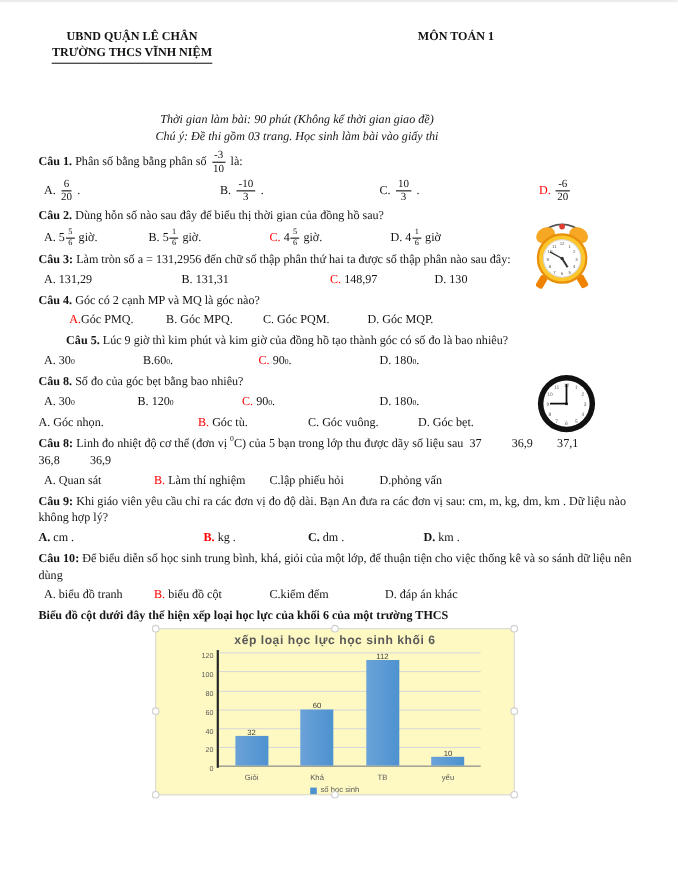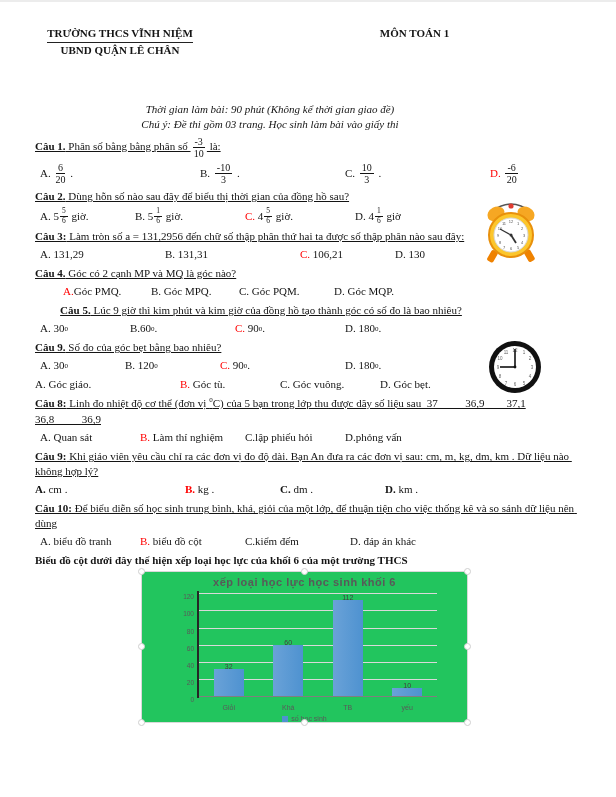--- a/index.html
+++ b/index.html
@@ -13,36 +13,36 @@
   #hdr-left{position:absolute;left:40px;top:24px;width:160px;text-align:center;line-height:15px;}
   #hdr-left .u{display:inline-block;border-bottom:1.5px solid #222;padding-bottom:1px;}
   #hdr-right{position:absolute;left:322px;top:24px;width:185px;text-align:center;line-height:15px;}
   .notes{width:540px;text-align:center;font-style:italic;font-weight:normal;font-size:11px;line-height:15px;}
 
   
   #content{margin:4px 30px 0 35px;font-size:11px;line-height:15px;}
   #section-title{margin:2px 0 3px 0;}
   .b{font-weight:bold;}
   .q{margin:0 0 1px 0;}
-  .qline{margin:1px 0;white-space:pre-wrap;text-decoration:underline;}
+  .qline{margin:1px 0;white-space:pre-wrap;}
   .opts{display:flex;align-items:center;margin:3px 0 4px 0;white-space:pre-wrap;}
   .opt{flex:0 0 auto;display:inline-flex;align-items:center;white-space:pre-wrap;}
   .red{color:#ff0000;}
   sup{font-size:7px;line-height:0;}
   .frac{display:inline-flex;flex-direction:column;align-items:center;font-size:10px;
         line-height:1.1;vertical-align:middle;margin:0 2px;}
   .frac .fn{border-bottom:1px solid #141414;padding:0 2px;}
   .frac.small{font-size:7.5px;line-height:1.15;margin:0 1px;}
   .chart-note{font-weight:bold;margin:2px 0 3px 0;}
 
   
   .clockimg{position:absolute;}
 
   
-  #chart-frame{position:relative;margin:3px 0 0 106px;width:325px;height:150px;background:#22c55e;
+  #chart-frame{position:relative;margin:3px 0 0 106px;width:325px;height:150px;background:#fef9c3;
     border:1px solid #d9d9d9;font-family:"Liberation Sans","DejaVu Sans",sans-serif;}
   #chart-title{position:absolute;top:3px;left:0;width:100%;text-align:center;font-weight:bold;
     font-size:11px;color:#595959;letter-spacing:.5px;}
   #plot{position:absolute;left:57px;top:21px;width:238px;height:103px;}
   .gridline{position:absolute;left:0;width:100%;height:1px;background:#d9d9d9;}
   #baseline{position:absolute;left:0;bottom:-1px;width:100%;height:1px;background:#7f7f7f;}
   #yaxis{position:absolute;left:55px;top:19px;width:2px;height:107px;background:#262626;}
   .ylab{position:absolute;left:14px;width:38px;text-align:right;font-size:6.5px;color:#595959;}
   .bar{position:absolute;width:30px;background:linear-gradient(90deg,#6aa2d8,#4e92d0);}
   .vlab{position:absolute;width:40px;text-align:center;font-size:7px;color:#404040;}
@@ -54,22 +54,22 @@
     border-radius:50%;box-sizing:border-box;}
 </style>
 </head>
 <body>
 
 <div id="window-edge"></div>
 <div id="page">
 
   <div id="header">
     <div id="hdr-left">
+      <div>UBND QUẬN LÊ CHÂN</div>
       <div><span class="u">TRƯỜNG THCS VĨNH NIỆM</span></div>
-      <div>UBND QUẬN LÊ CHÂN</div>
     </div>
     <div id="hdr-right">
       <div>MÔN TOÁN 1</div>
     </div>
   </div>
   <div class="notes">Thời gian làm bài: 90 phút (Không kể thời gian giao đề)</div>
   <div class="notes">Chú ý: Đề thi gồm 03 trang. Học sinh làm bài vào giấy thi</div>
 
   <div id="content">
 
@@ -77,36 +77,36 @@
         <div class="q">
           <div class="qline"><span class="b">Câu 1.</span><span> Phân số bằng bằng phân số </span><span class="frac"><span class="fn">-3</span><span class="fd">10</span></span><span> là:</span></div>
           <div class="opts" style="margin-left: 5px;"><span class="opt" style="width: 160px;"><span>A.</span><span> </span><span class="frac"><span class="fn">6</span><span class="fd">20</span></span><span> .</span></span><span class="opt" style="width: 145px;"><span>B.</span><span> </span><span class="frac"><span class="fn">-10</span><span class="fd">3</span></span><span> .</span></span><span class="opt" style="width: 145px;"><span>C.</span><span> </span><span class="frac"><span class="fn">10</span><span class="fd">3</span></span><span> .</span></span><span class="opt"><span class="red ">D.</span><span> </span><span class="frac"><span class="fn">-6</span><span class="fd">20</span></span></span></div>
         </div>
         <div class="q">
           <div class="qline"><span class="b">Câu 2.</span><span> Dùng hỗn số nào sau đây để biểu thị thời gian của đồng hồ sau?</span></div>
           <div class="opts" style="margin-left: 5px;"><span class="opt" style="width: 95px;"><span>A.</span><span> </span><span>5</span><span class="frac small"><span class="fn">5</span><span class="fd">6</span></span><span> giờ.</span></span><span class="opt" style="width: 110px;"><span>B.</span><span> </span><span>5</span><span class="frac small"><span class="fn">1</span><span class="fd">6</span></span><span> giờ.</span></span><span class="opt" style="width: 110px;"><span class="red ">C.</span><span> </span><span>4</span><span class="frac small"><span class="fn">5</span><span class="fd">6</span></span><span> giờ.</span></span><span class="opt"><span>D.</span><span> </span><span>4</span><span class="frac small"><span class="fn">1</span><span class="fd">6</span></span><span> giờ</span></span></div>
         </div>
         <div class="q">
           <div class="qline" style="max-width: 548px;"><span class="b">Câu 3:</span><span> Làm tròn số a = 131,2956 đến chữ số thập phân thứ hai ta được số thập phân nào sau đây:</span></div>
-          <div class="opts" style="margin-left: 5px;"><span class="opt" style="width: 125px;"><span>A.</span><span> 131,29</span></span><span class="opt" style="width: 135px;"><span>B.</span><span> 131,31</span></span><span class="opt" style="width: 95px;"><span class="red ">C.</span><span> 106,21</span></span><span class="opt"><span>D.</span><span> 130</span></span></div>
+          <div class="opts" style="margin-left: 5px;"><span class="opt" style="width: 125px;"><span>A.</span><span> 131,29</span></span><span class="opt" style="width: 135px;"><span>B.</span><span> 131,31</span></span><span class="opt" style="width: 95px;"><span class="red ">C.</span><span> 148,97</span></span><span class="opt"><span>D.</span><span> 130</span></span></div>
         </div>
         <div class="q">
           <div class="qline"><span class="b">Câu 4.</span><span> Góc có 2 cạnh MP và MQ là góc nào?</span></div>
           <div class="opts" style="margin-left: 28px;"><span class="opt" style="width: 88px;"><span class="red ">A.</span><span>Góc PMQ.</span></span><span class="opt" style="width: 88px;"><span>B.</span><span> Góc MPQ.</span></span><span class="opt" style="width: 95px;"><span>C.</span><span> Góc PQM.</span></span><span class="opt"><span>D.</span><span> Góc MQP.</span></span></div>
         </div>
         <div class="q">
           <div class="qline" style="max-width: 452px; text-align: center;"><span class="b">Câu 5.</span><span> Lúc 9 giờ thì kim phút và kim giờ của đồng hồ tạo thành góc có số đo là bao nhiêu?</span></div>
           <div class="opts" style="margin-left: 5px;"><span class="opt" style="width: 90px;"><span>A.</span><span> 30</span><sup>0</sup></span><span class="opt" style="width: 105px;"><span>B.</span><span>60</span><sup>0</sup><span>.</span></span><span class="opt" style="width: 110px;"><span class="red ">C.</span><span> 90</span><sup>0</sup><span>.</span></span><span class="opt"><span>D.</span><span> 180</span><sup>0</sup><span>.</span></span></div>
         </div>
         <div class="q">
-          <div class="qline"><span class="b">Câu 9.</span><span> Số đo của góc bẹt bằng bao nhiêu?</span></div>
+          <div class="qline"><span class="b">Câu 8.</span><span> Số đo của góc bẹt bằng bao nhiêu?</span></div>
           <div class="opts" style="margin-left: 5px;"><span class="opt" style="width: 85px;"><span>A.</span><span> 30</span><sup>0</sup></span><span class="opt" style="width: 95px;"><span>B.</span><span> 120</span><sup>0</sup></span><span class="opt" style="width: 125px;"><span class="red ">C.</span><span> 90</span><sup>0</sup><span>.</span></span><span class="opt"><span>D.</span><span> 180</span><sup>0</sup><span>.</span></span></div>
         </div>
         <div class="q">
-          <div class="opts" style="margin-left: 0px;"><span class="opt" style="width: 145px;"><span>A.</span><span> Góc giáo.</span></span><span class="opt" style="width: 100px;"><span class="red ">B.</span><span> Góc tù.</span></span><span class="opt" style="width: 100px;"><span>C.</span><span> Góc vuông.</span></span><span class="opt"><span>D.</span><span> Góc bẹt.</span></span></div>
+          <div class="opts" style="margin-left: 0px;"><span class="opt" style="width: 145px;"><span>A.</span><span> Góc nhọn.</span></span><span class="opt" style="width: 100px;"><span class="red ">B.</span><span> Góc tù.</span></span><span class="opt" style="width: 100px;"><span>C.</span><span> Góc vuông.</span></span><span class="opt"><span>D.</span><span> Góc bẹt.</span></span></div>
         </div>
         <div class="q">
           <div class="qline"><span class="b">Câu 8:</span><span> Linh đo nhiệt độ cơ thể (đơn vị </span><sup>0</sup><span>C) của 5 bạn trong lớp thu được dãy số liệu sau  37          36,9        37,1</span></div>
           <div class="qline">36,8          36,9</div>
           <div class="opts" style="margin-left: 5px;"><span class="opt" style="width: 100px;"><span>A.</span><span> Quan sát</span></span><span class="opt" style="width: 105px;"><span class="red ">B.</span><span> Làm thí nghiệm</span></span><span class="opt" style="width: 100px;"><span>C.</span><span>lập phiếu hỏi</span></span><span class="opt"><span>D.</span><span>phỏng vấn</span></span></div>
         </div>
         <div class="q">
           <div class="qline" style="max-width: 576px;"><span class="b">Câu 9:</span><span> Khi giáo viên yêu cầu chỉ ra các đơn vị đo độ dài. Bạn An đưa ra các đơn vị sau: cm, m, kg, dm, km . Dữ liệu nào không hợp lý?</span></div>
           <div class="opts" style="margin-left: 0px;"><span class="opt" style="width: 150px;"><span class="b">A.</span><span> cm .</span></span><span class="opt" style="width: 95px;"><span class="red b">B.</span><span> kg .</span></span><span class="opt" style="width: 105px;"><span class="b">C.</span><span> dm .</span></span><span class="opt"><span class="b">D.</span><span> km .</span></span></div>
         </div>

